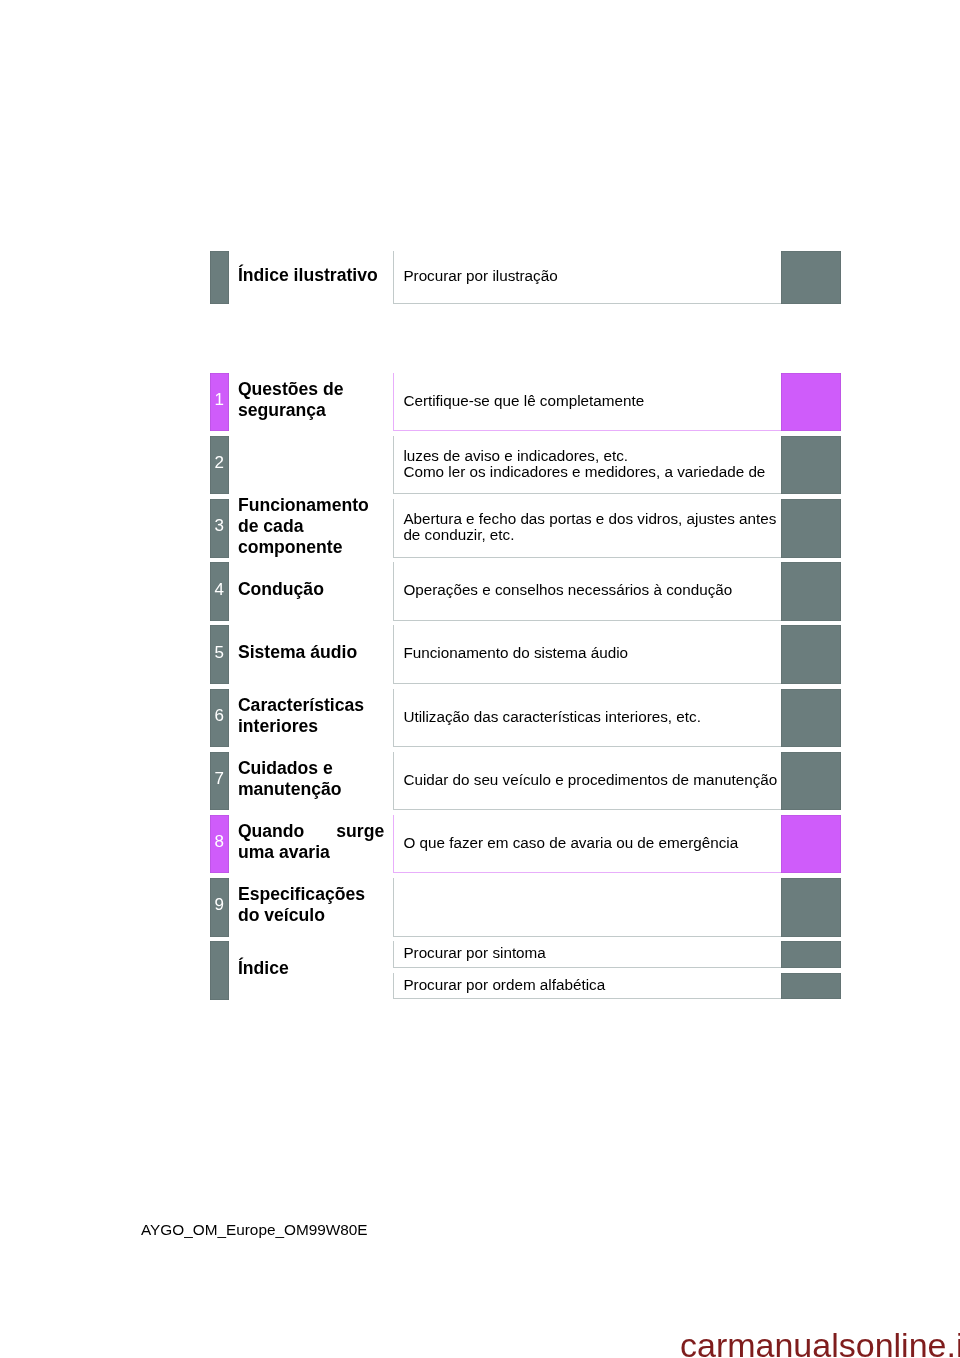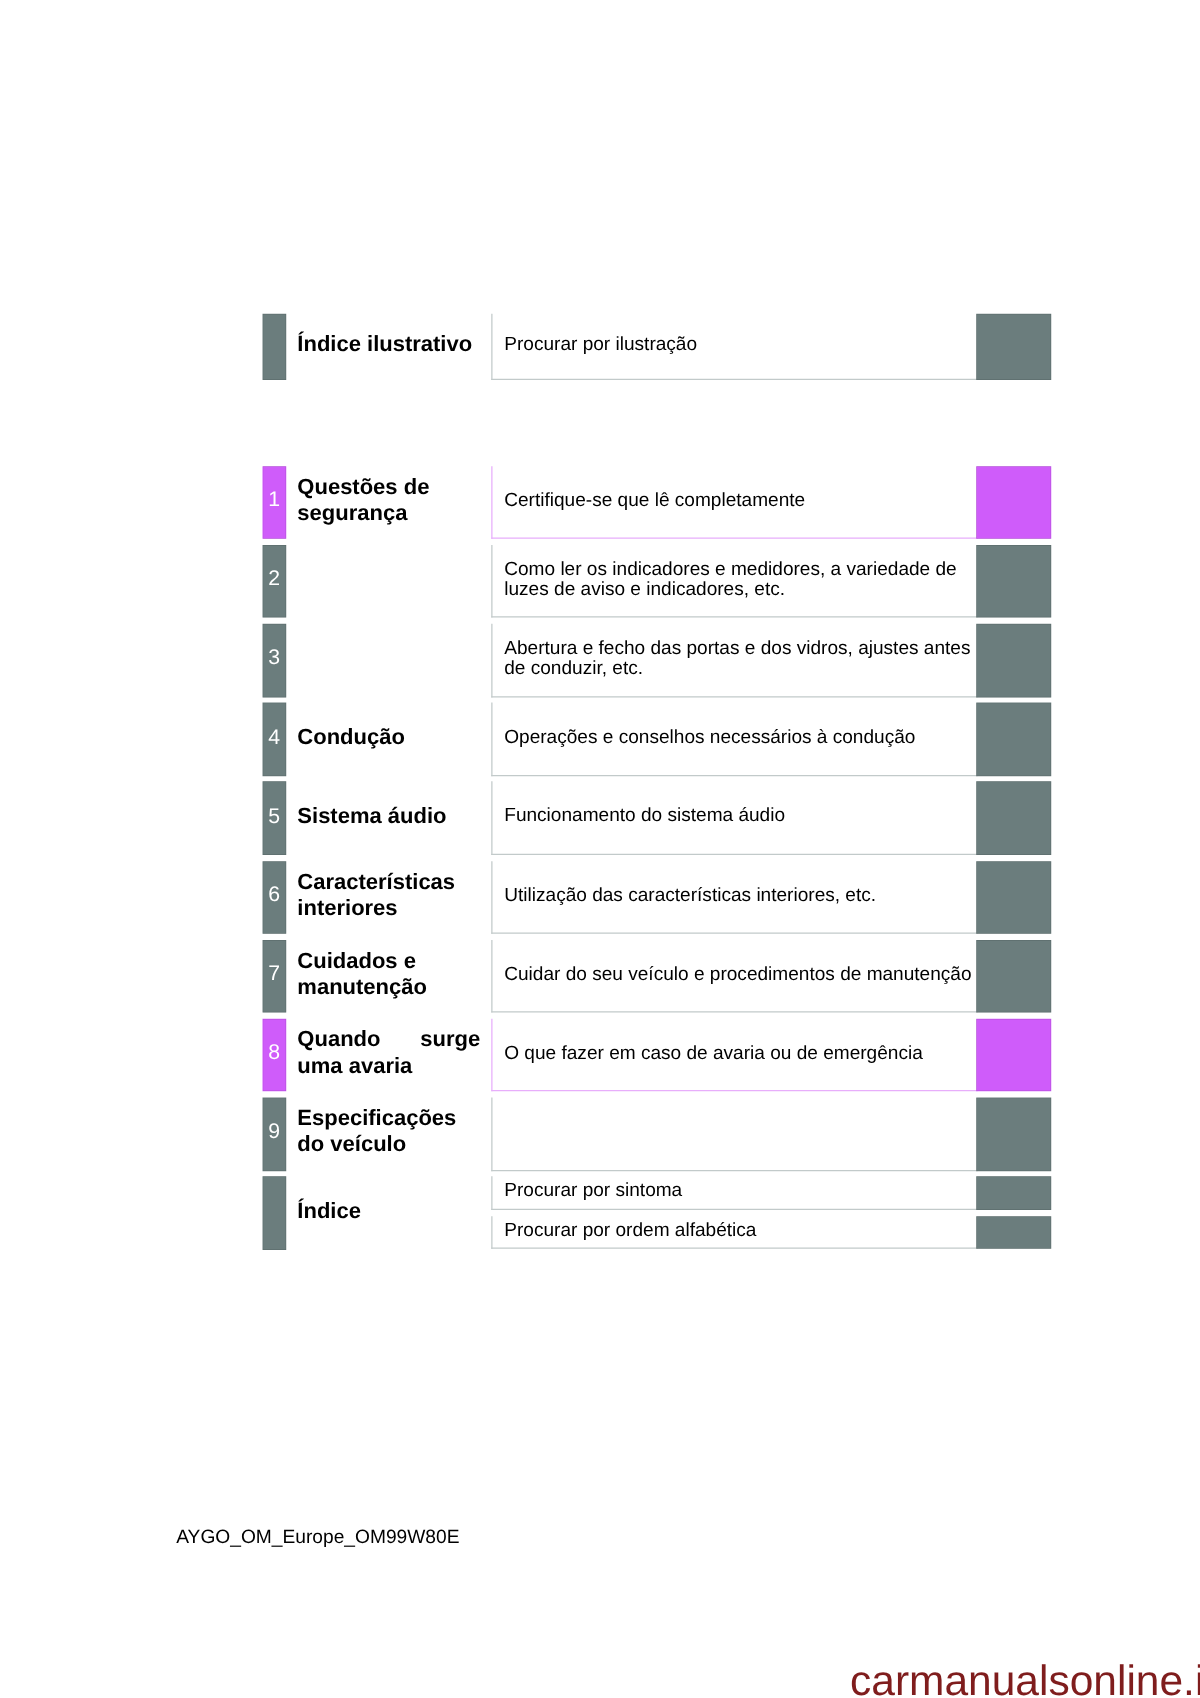--- a/index.html
+++ b/index.html
@@ -56,29 +56,34 @@
     <span class="dline">Certifique-se que lê completamente</span>
   </div>
   <div class="endblk" style="left:781.30px;top:372.80px;width:60.10px;height:58.50px;background:#cf5cfa"></div>
 </div>
 <div class="toc-row">
   <div class="tab" style="left:210.00px;top:435.95px;width:18.60px;height:58.50px;background:#6b7d7d">
           <span>2</span>
         </div>
   <div class="desc-box" style="left:392.50px;top:435.95px;width:389.00px;height:58.50px;border-color:#c2caca"></div>
   <div class="desc" style="left:403.40px;top:447.70px;width:367.00px">
+    <span class="dline">luzes de aviso e indicadores, etc.</span>
     <span class="dline">Como ler os indicadores e medidores, a variedade de</span>
-    <span class="dline">luzes de aviso e indicadores, etc.</span>
   </div>
   <div class="endblk" style="left:781.30px;top:435.95px;width:60.10px;height:58.50px;background:#6b7d7d"></div>
 </div>
 <div class="toc-row">
   <div class="tab" style="left:210.00px;top:499.10px;width:18.60px;height:58.50px;background:#6b7d7d">
           <span>3</span>
         </div>
+  <div class="title" style="left:237.90px;top:494.65px;width:146.30px">
+    <span class="tline">Funcionamento</span>
+    <span class="tline">de cada</span>
+    <span class="tline">componente</span>
+  </div>
   <div class="desc-box" style="left:392.50px;top:499.10px;width:389.00px;height:58.50px;border-color:#c2caca"></div>
   <div class="desc" style="left:403.40px;top:510.85px;width:367.00px">
     <span class="dline">Abertura e fecho das portas e dos vidros, ajustes antes</span>
     <span class="dline">de conduzir, etc.</span>
   </div>
   <div class="endblk" style="left:781.30px;top:499.10px;width:60.10px;height:58.50px;background:#6b7d7d"></div>
 </div>
 <div class="toc-row">
   <div class="tab" style="left:210.00px;top:562.25px;width:18.60px;height:58.50px;background:#6b7d7d">
           <span>4</span>

